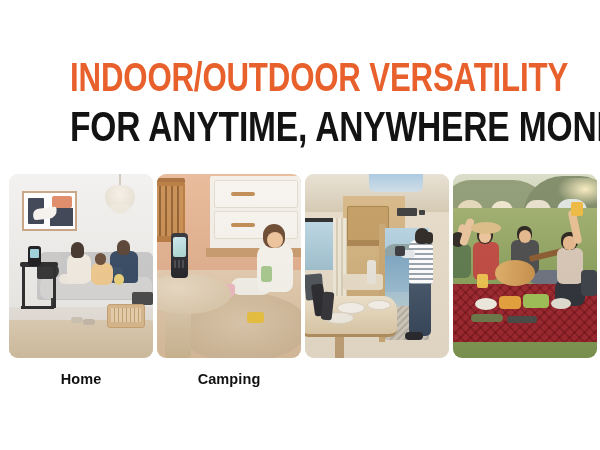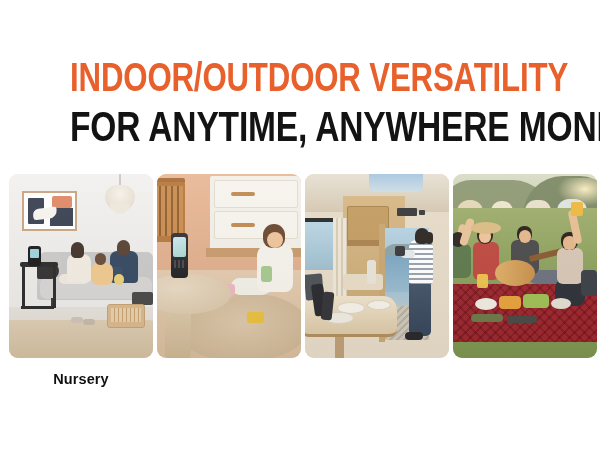--- a/index.html
+++ b/index.html
@@ -395,14 +395,15 @@
       <div class="el p4-food4"></div>
       <div class="el p4-food5"></div>
       <div class="el p4-food6"></div>
       <div class="sheen"></div>
     </div>
   </div>
 
 </div>
 
 <div id="captions">
-  <div class="caption">Nursery</div>
+  <div class="caption">Home</div>
+  <div class="caption">Camping</div>
 </div>
 
 </body></html>

